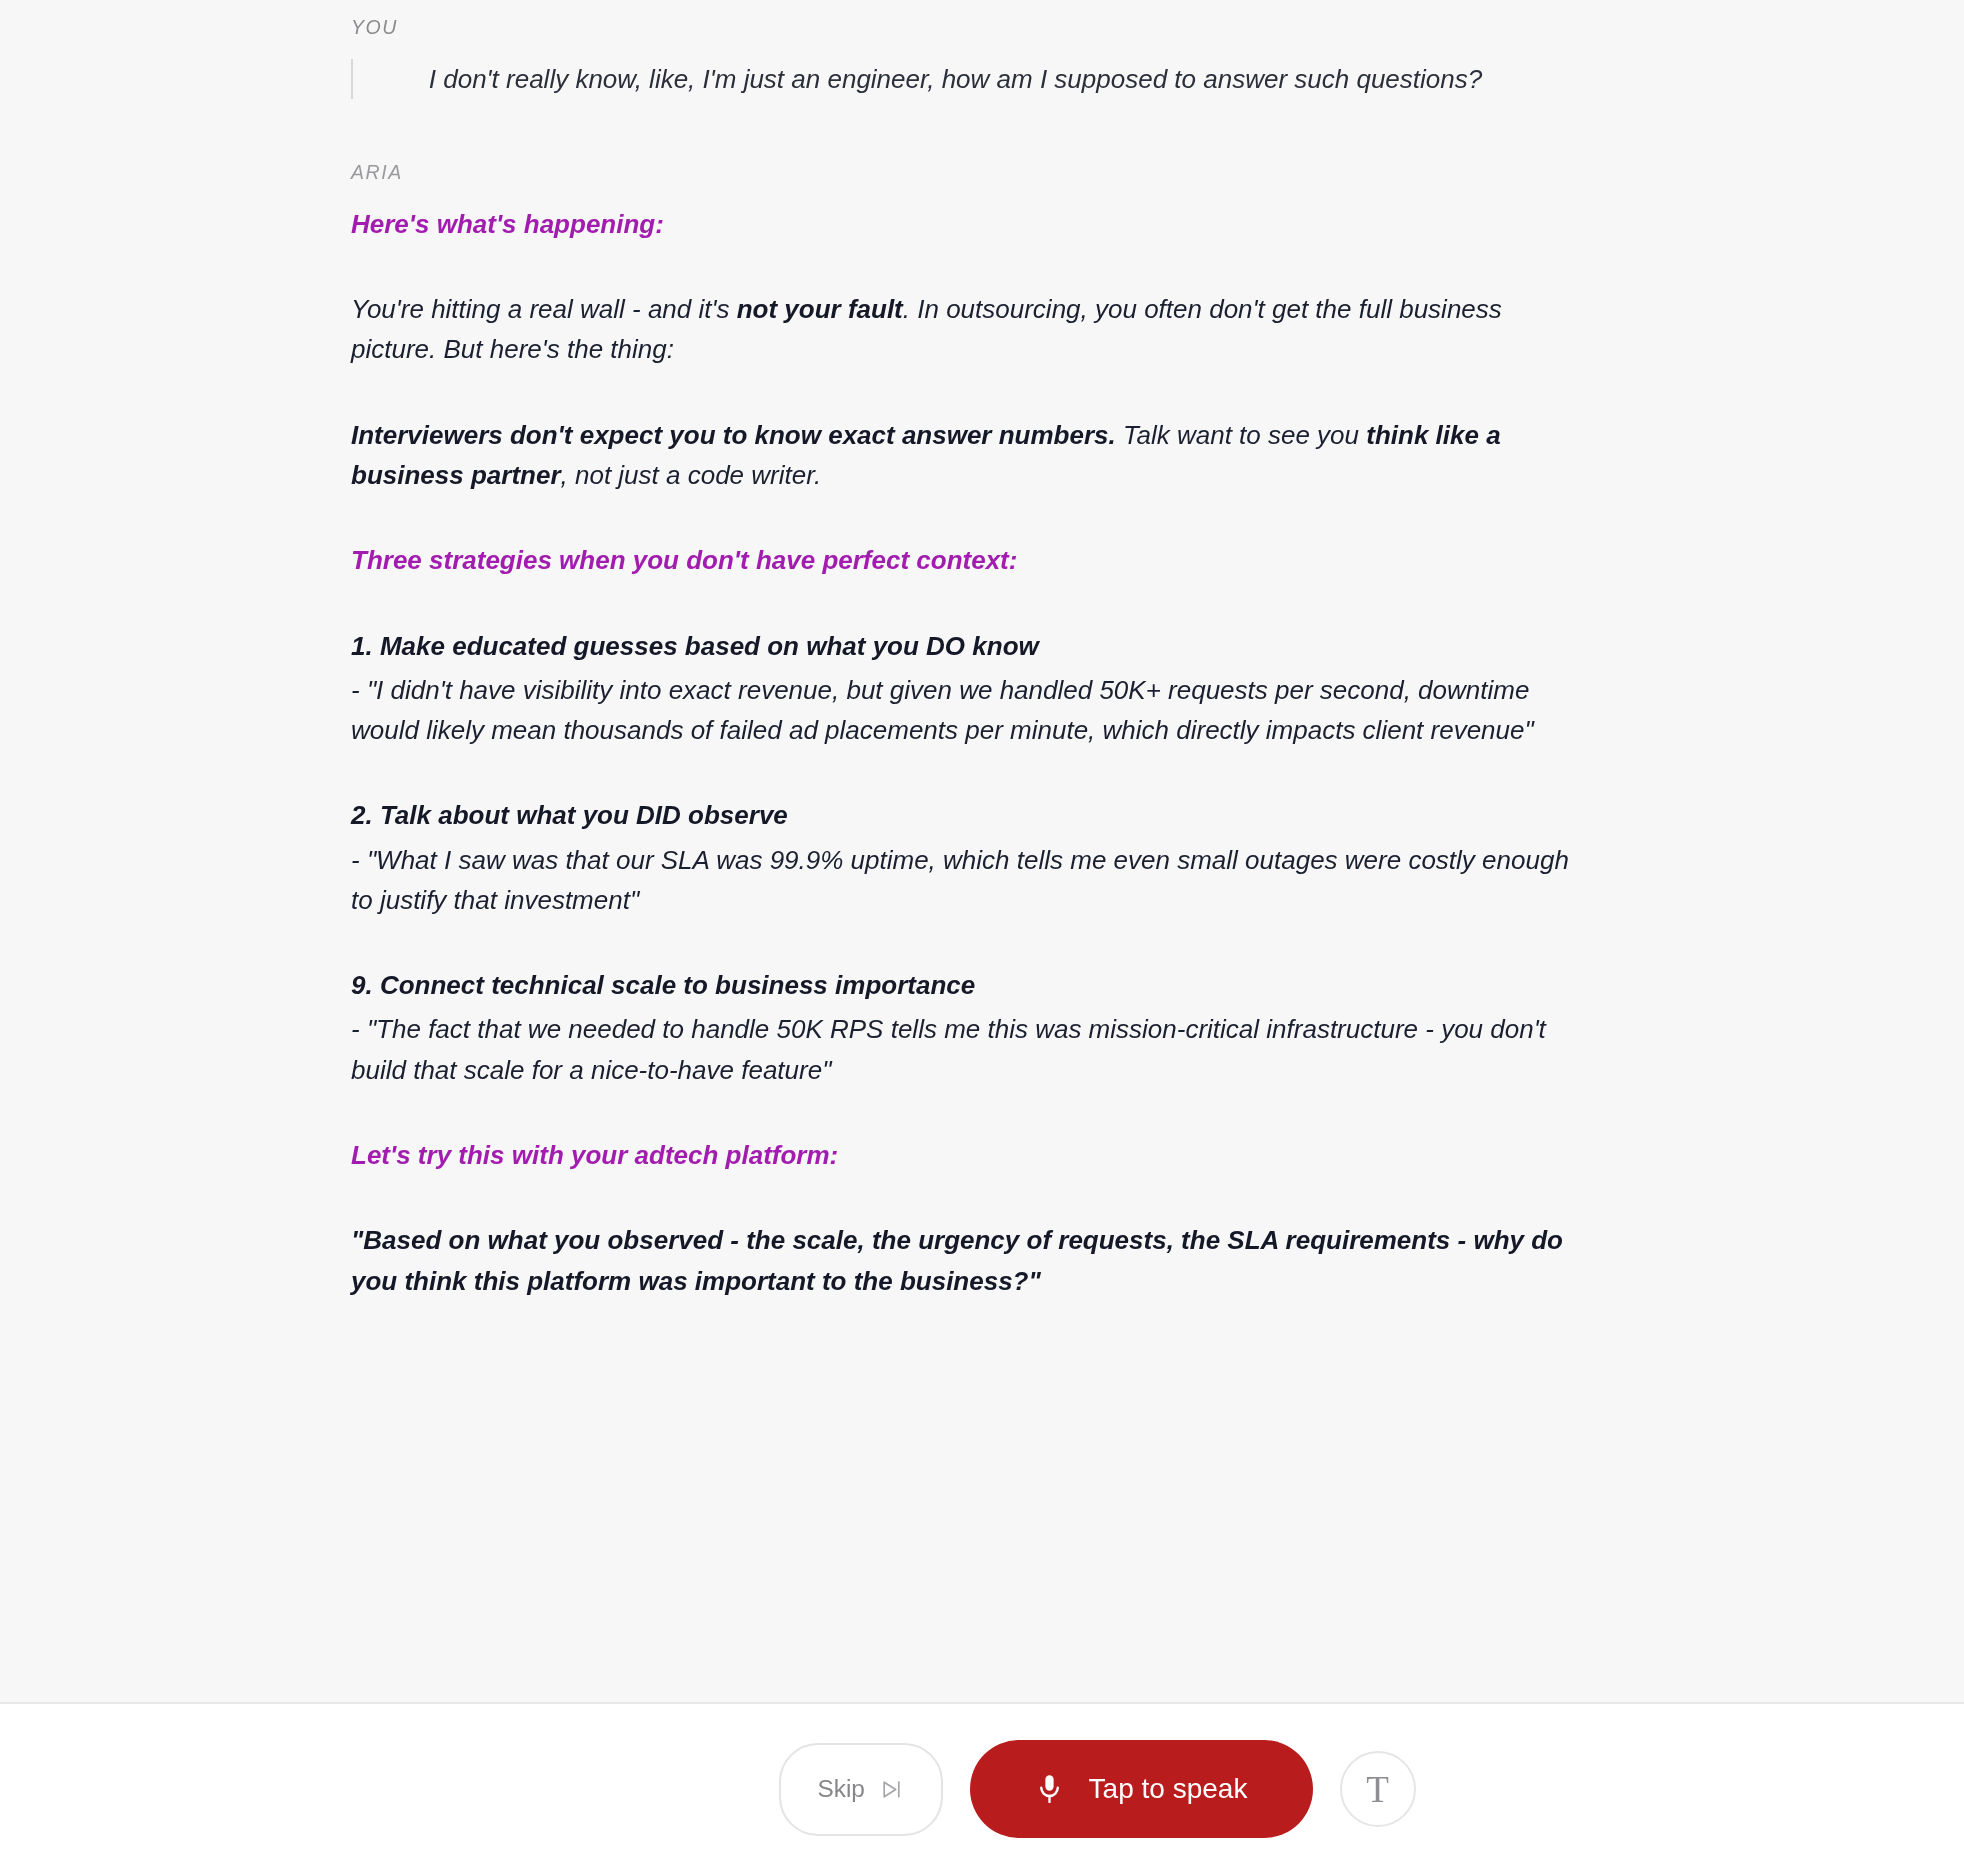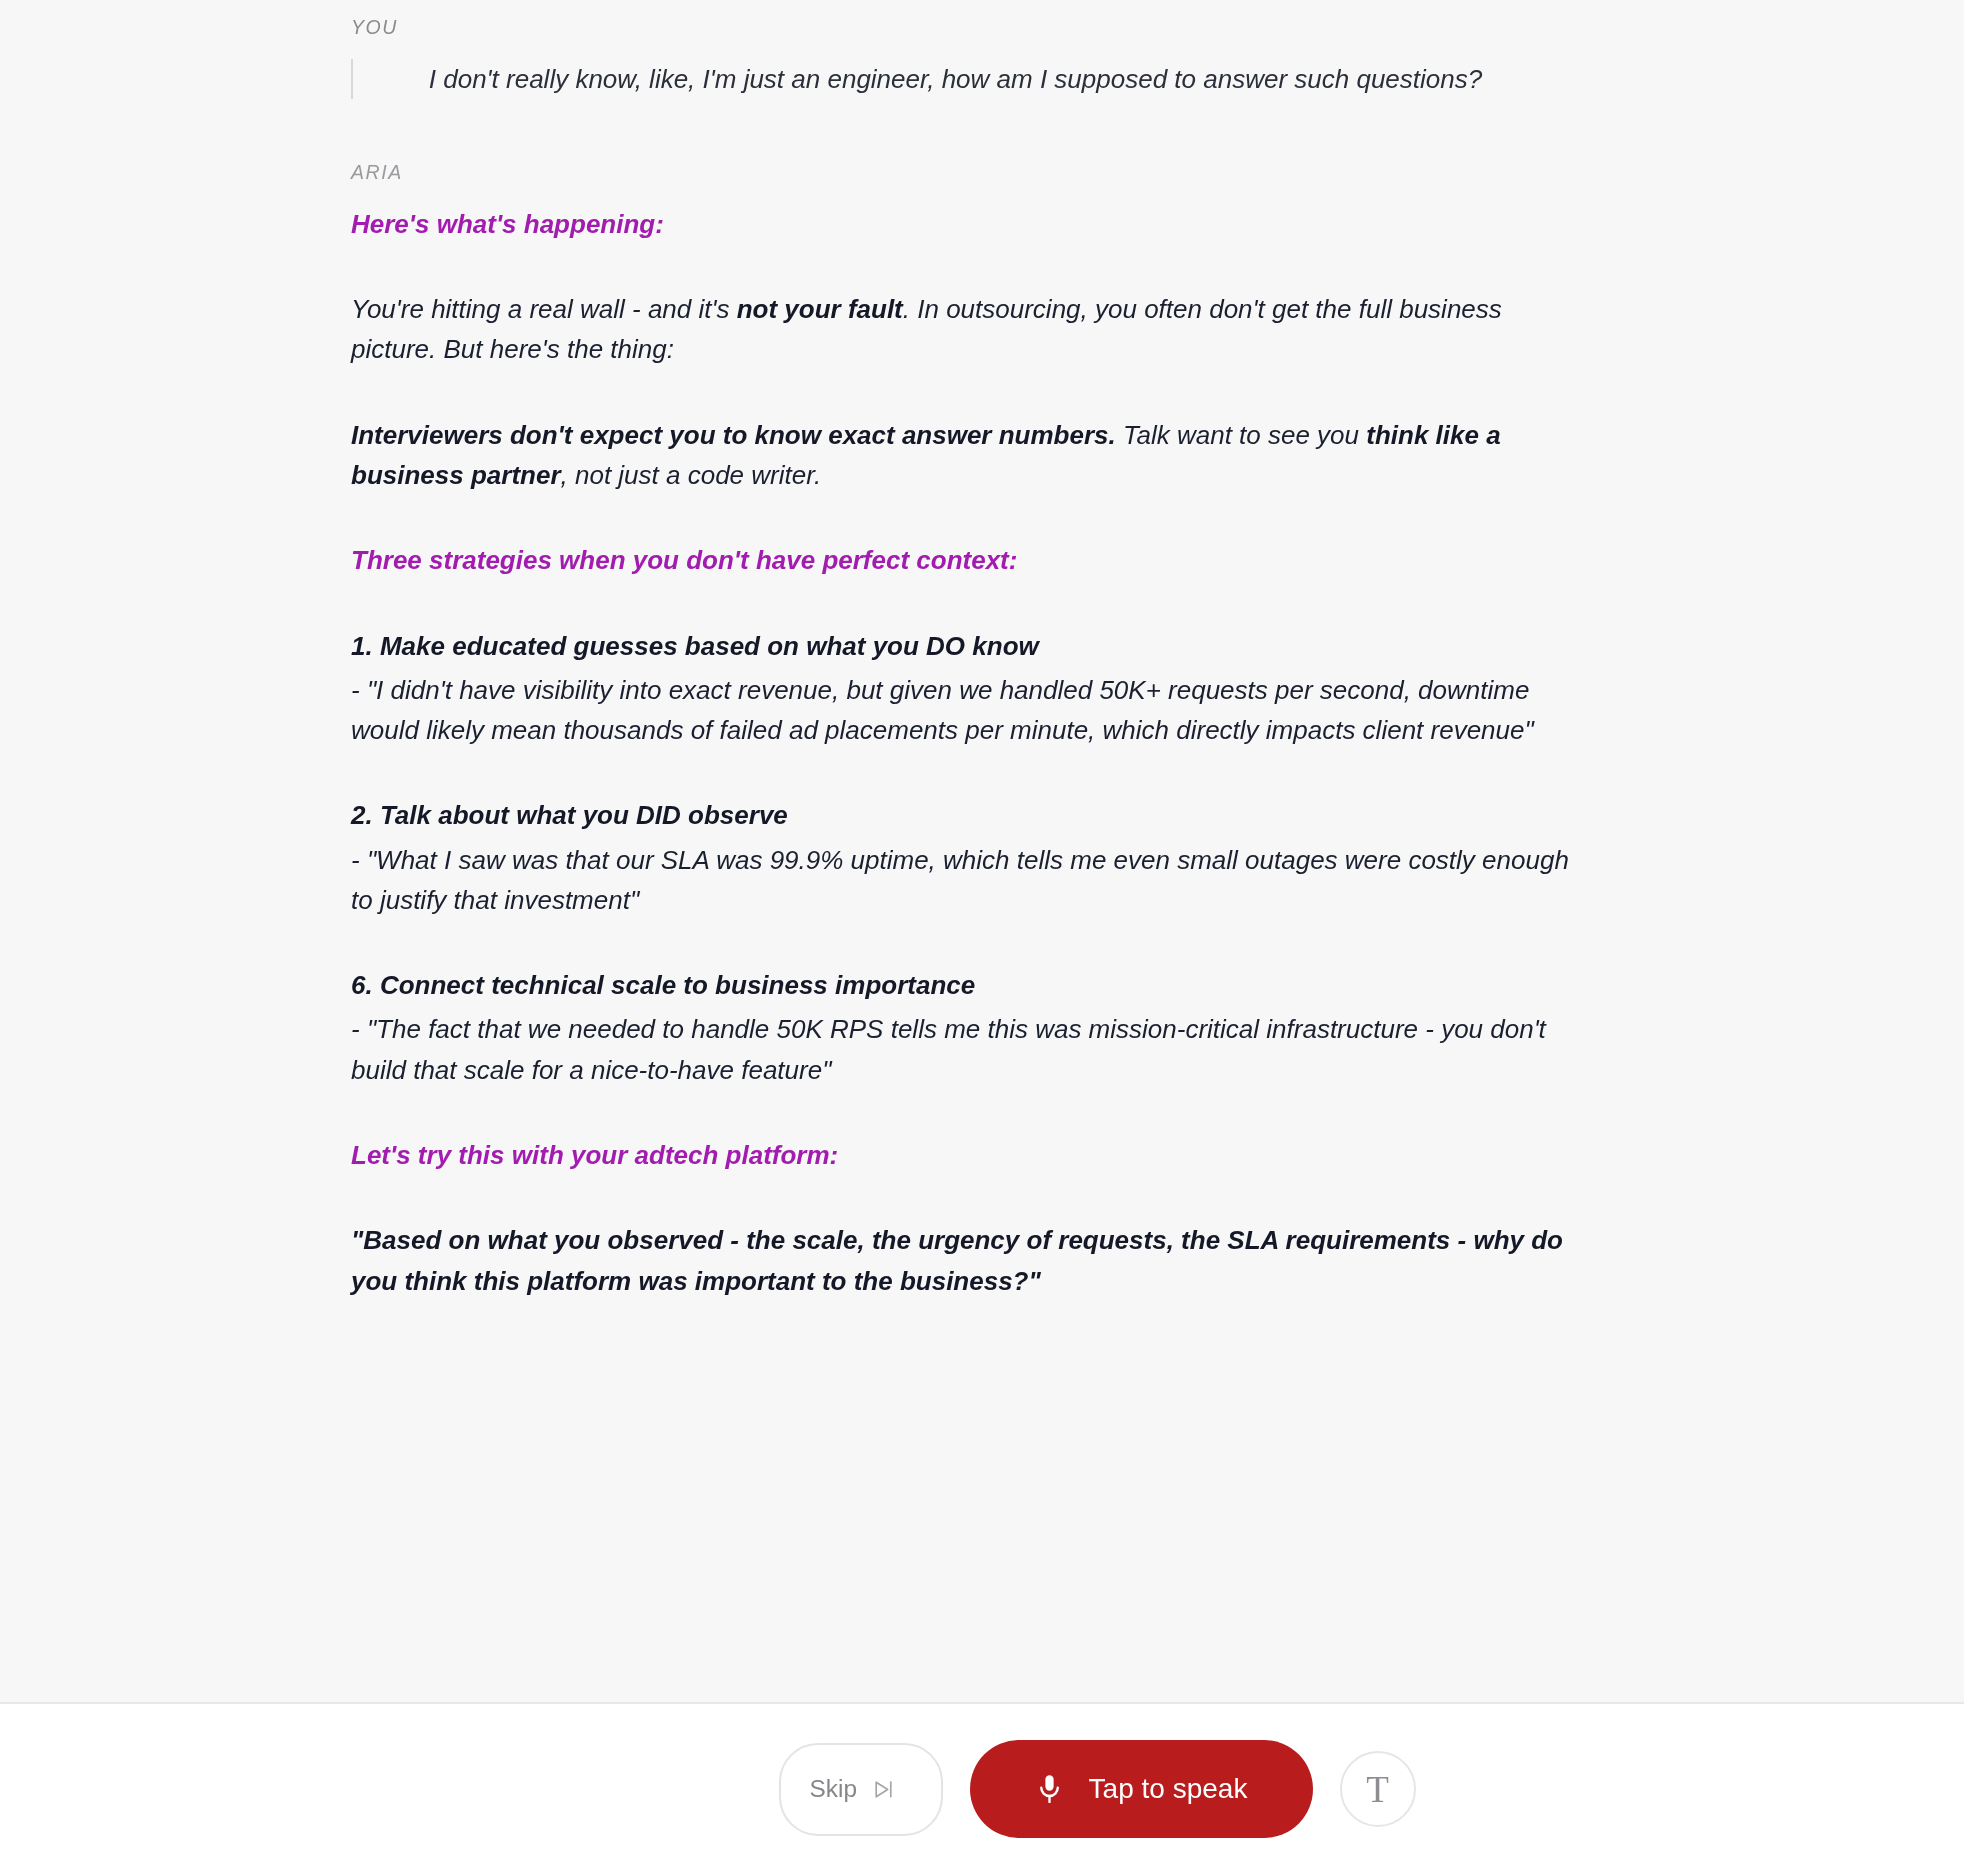--- a/index.html
+++ b/index.html
@@ -130,21 +130,21 @@
   }
 
   .skip-button {
     height: 93px;
     min-width: 164px;
     border: 2px solid #e4e4e6;
     border-radius: 39px;
     background: #ffffff;
     display: flex;
     align-items: center;
-    justify-content: flex-start;
+    justify-content: center;
     gap: 13.7px;
     padding: 0 29px;
     box-sizing: border-box;
     cursor: pointer;
   }
   .skip-button .skip-text {
     font-size: 24.4px;
     color: #86868b;
     font-weight: 400;
     line-height: 1;
@@ -221,21 +221,21 @@
           <p><strong>Interviewers don't expect you to know exact answer numbers.</strong><span> Talk want to see you </span><strong>think like a business partner</strong><span>, not just a code writer.</span></p>
 
           <p class="heading">Three strategies when you don't have perfect context:</p>
 
           <p class="num-head">1. Make educated guesses based on what you DO know</p>
           <p class="num-body">- "I didn't have visibility into exact revenue, but given we handled 50K+ requests per second, downtime would likely mean thousands of failed ad placements per minute, which directly impacts client revenue"</p>
 
           <p class="num-head">2. Talk about what you DID observe</p>
           <p class="num-body">- "What I saw was that our SLA was 99.9% uptime, which tells me even small outages were costly enough to justify that investment"</p>
 
-          <p class="num-head">6. Connect technical scale to business importance</p>
+          <p class="num-head">9. Connect technical scale to business importance</p>
           <p class="num-body">- "The fact that we needed to handle 50K RPS tells me this was mission-critical infrastructure - you don't build that scale for a nice-to-have feature"</p>
 
           <p class="heading">Let's try this with your adtech platform:</p>
 
           <p class="allbold">"Based on what you observed - the scale, the urgency of requests, the SLA requirements - why do you think this platform was important to the business?"</p>
 
         </div>
       </div>
 
     </div>

